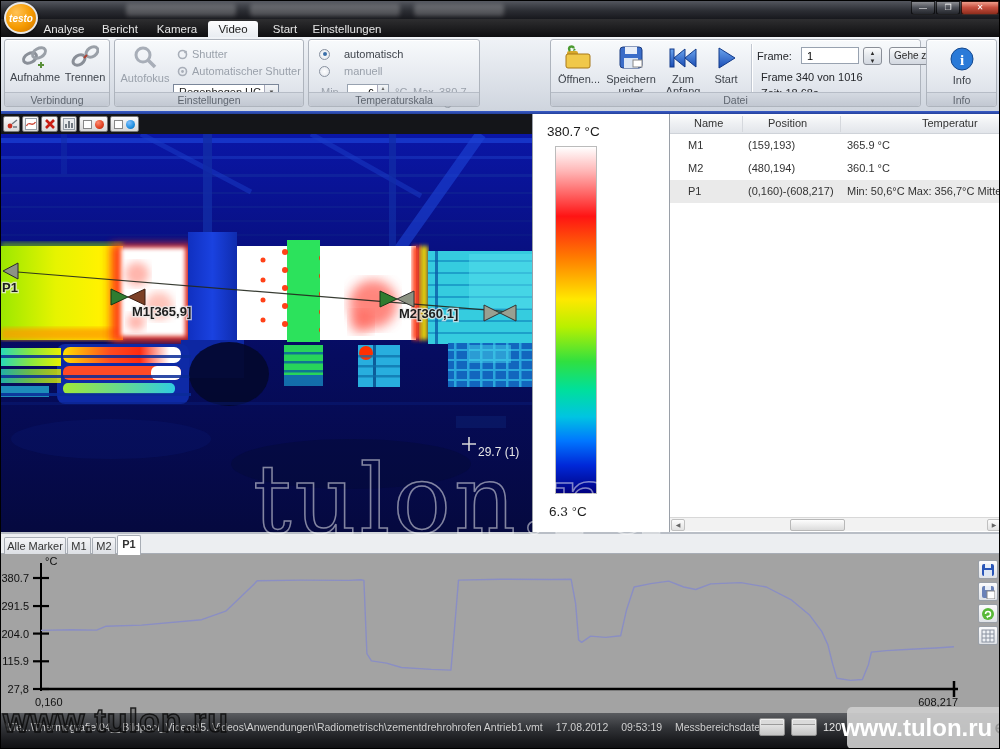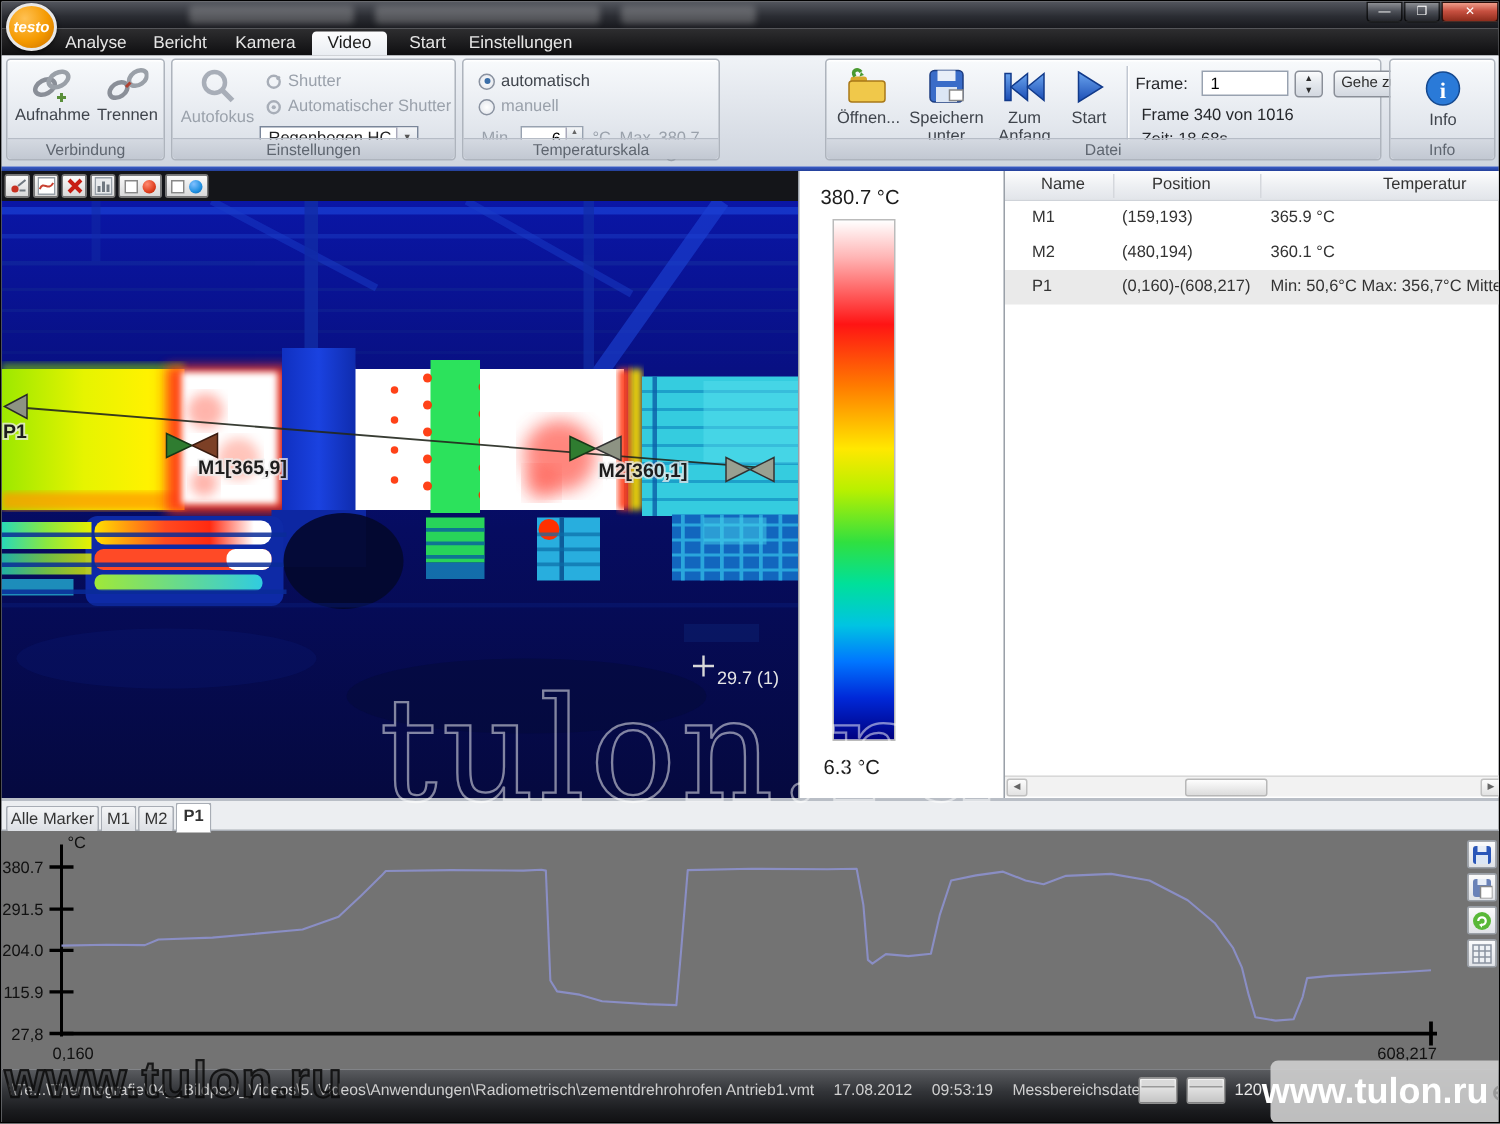--- a/index.html
+++ b/index.html
@@ -38,21 +38,21 @@
     background:linear-gradient(#d4d9e1, #c2c8d2); border-top:1px solid #b6bcc6; border-radius:0 0 3px 3px;
     color:#5f6670; font-size:10.5px; text-align:center; line-height:14px; }
   .rbig { position:absolute; text-align:center; color:#3f444c; font-size:11px; line-height:12px; }
   .rbig .ric { display:block; margin:0 auto 2px auto; }
   .rsmall { position:absolute; font-size:11px; color:#9aa1ab; display:flex; align-items:center; gap:4px; }
   .dropdown { position:absolute; height:17px; background:#fff; border:1px solid #7a8699; font-size:11px;
     color:#222; line-height:15px; padding-left:5px; }
   .dropdown .arrow { position:absolute; right:0; top:0; width:14px; height:15px;
     background:linear-gradient(#f2f4f7,#d8dde4); border-left:1px solid #aab; font-size:7px; color:#555;
     text-align:center; line-height:15px; }
-  .radio-row { position:absolute; display:flex; align-items:center; gap:4px; font-size:11px; }
+  .radio-row { position:absolute; display:flex; align-items:center; gap:14px; font-size:11px; }
   .radio { width:11px; height:11px; border-radius:50%; border:1px solid #8a92a0; background:radial-gradient(#fff,#dfe3ea); position:relative; }
   .radio.sel::after { content:""; position:absolute; left:2.5px; top:2.5px; width:4px; height:4px; border-radius:50%; background:#3a6ea8; }
   .spinbox { position:absolute; height:17px; background:#fff; border:1px solid #98a2b0; font-size:11px; color:#222; }
   .spinbox input { width:100%; height:100%; border:0; font:inherit; text-align:right; padding-right:14px; background:transparent; }
   .spincol { position:absolute; right:0; top:0; width:11px; height:15px; border-left:1px solid #aab; display:flex; flex-direction:column; }
   .spincol span { flex:1; font-size:5px; line-height:7px; text-align:center; color:#666; background:linear-gradient(#f4f6f8,#dde2e8); }
   .gbtn { position:absolute; height:18px; border:1px solid #8a8f98; border-radius:3px;
     background:linear-gradient(#fbfcfd,#e3e7ec 50%,#d3d8e0); font-size:10px; color:#2c2c2c; text-align:center; line-height:16px; }
   .rtext { position:absolute; font-size:11px; color:#24262a; }
   .vsep { position:absolute; width:1px; background:#c2c8d2; box-shadow:1px 0 0 #fff; }
@@ -88,21 +88,21 @@
   .trow { position:absolute; left:0; width:332px; height:23px; font-size:11px; color:#333; }
   .trow.sel { background:#eaeaea; }
   .td { position:absolute; top:5px; white-space:nowrap; overflow:hidden; }
   .hscroll { position:absolute; left:0; bottom:1px; width:332px; height:14px; background:#f2f2f2; border-top:1px solid #d8d8d8; }
   .hs-arrow { position:absolute; top:1px; width:14px; height:12px; background:linear-gradient(#fcfcfc,#e2e2e2);
     border:1px solid #c0c0c0; border-radius:2px; font-size:6px; color:#666; text-align:center; line-height:11px; }
   .hs-thumb { position:absolute; left:120px; top:1px; width:55px; height:12px; background:linear-gradient(#fdfdfd,#dcdcdc);
     border:1px solid #b8b8b8; border-radius:2px; }
 
   
-  .chart-section { position:absolute; left:0; top:531px; width:1000px; height:181px; background:#737373; border-top:2px solid #b9bec6; }
+  .chart-section { position:absolute; left:0; top:531px; width:1000px; height:181px; background:#a3a3a3; border-top:2px solid #b9bec6; }
   .chart-tabs { position:absolute; left:0; top:0; width:1000px; height:20px; background:#eceef1; border-bottom:1px solid #a8adb5; }
   .ctab { position:absolute; top:3px; height:17px; border:1px solid #a8adb5; border-bottom:none; border-radius:2px 2px 0 0;
     background:linear-gradient(#f4f5f7,#dcdfe4); font-size:11px; color:#333; text-align:center; line-height:16px; }
   .ctab.active { top:1px; height:20px; background:#fff; font-weight:bold; z-index:2; }
   #profile-svg { position:absolute; left:0; top:19px; }
   .chart-btns { position:absolute; right:3px; top:26px; display:flex; flex-direction:column; gap:3px; }
   .cbtn { width:20px; height:19px; border:1px solid #9aa0a8; border-radius:2px;
     background:linear-gradient(#fbfbfc,#dfe2e7); display:flex; align-items:center; justify-content:center; padding:0; }
 
   

